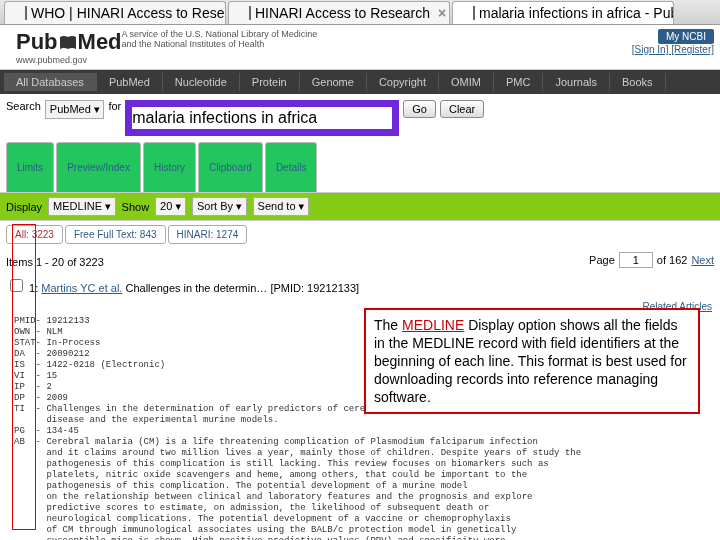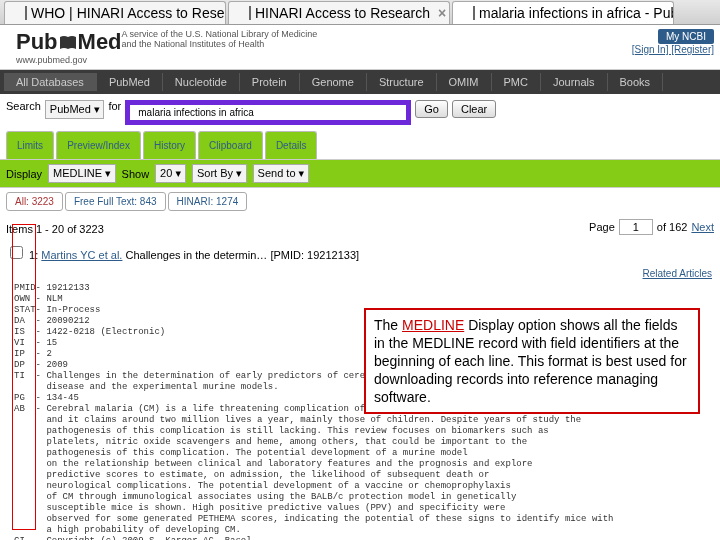--- a/index.html
+++ b/index.html
@@ -15,27 +15,27 @@
 .pubmed-logo{font-family:Liberation Sans, sans-serif;font-size:22px;font-weight:bold;color:#222}
 .pubmed-logo .med{color:#222}
 .subt{font-size:9px;color:#555}
 .mncbi{margin-left:auto;text-align:right;font-size:10px}
 .mncbi-box{background:#2e5c8a;color:#fff;padding:2px 8px;border-radius:2px;display:inline-block}
 .mncbi a{color:#2e5c8a}
 .navbar{background:#3a3a3a;color:#ccc;display:flex;padding:3px 4px;font-size:11px}
 .navbar>div{padding:3px 12px;border-right:1px solid #555}
 .navbar>div:first-child{background:#555}
 .searchrow{padding:6px;display:flex;align-items:flex-start;gap:4px}
-.searchrow input[type=text]{border:5px solid #6d28d9;padding:2px 8px;font-size:10px}
+.searchrow input[type=text]{border:7px solid #6d28d9;padding:2px 0;font-size:16px}
 .sel{border:1px solid #aaa;background:#f3f3f3;padding:2px 4px;font-size:11px}
 .btn{background:linear-gradient(#fefefe,#ddd);border:1px solid #888;border-radius:3px;padding:2px 8px;font-size:11px}
 .searchlinks{margin-left:auto;font-size:10px}
 .searchlinks a{color:#2e5c8a;display:block}
 .tabbar{padding:0 6px;display:flex;gap:2px}
-.stab{border:1px solid #bbb;border-bottom:none;border-radius:3px 3px 0 0;padding:8px 10px;font-size:10px;color:#2e5c8a;background:#84cc16}
+.stab{border:1px solid #bbb;border-bottom:none;border-radius:3px 3px 0 0;padding:19px 10px;font-size:10px;color:#2e5c8a;background:#22c55e}
 .disprow{border-top:1px solid #ccc;border-bottom:1px solid #ccc;padding:4px 6px;display:flex;align-items:center;gap:6px;font-size:11px;background:#84cc16}
 .rtab{display:flex;gap:2px;padding:4px 6px}
 .rt{border:1px solid #aaa;border-radius:3px;padding:3px 8px;font-size:10px;color:#2e5c8a}
 .rt.on{color:#a33}
 .itemsbar{padding:4px 6px;font-size:11px;display:flex;align-items:flex-end}
 .pager{margin-left:auto;display:flex;align-items:center;gap:4px}
 .pager input{width:28px;border:1px solid #aaa;text-align:center;font-size:11px}
 .record{padding:4px 6px;font-size:11px}
 .record a{color:#2e5c8a}
 .rel{text-align:right;padding:2px 8px;font-size:10px}
@@ -82,21 +82,21 @@
     <a href="#">[Sign In] [Register]</a>
   </div>
 </div>
 
 <div class="navbar">
   <div>All Databases</div>
   <div>PubMed</div>
   <div>Nucleotide</div>
   <div>Protein</div>
   <div>Genome</div>
-  <div>Structure</div>
+  <div>Copyright</div>
   <div>OMIM</div>
   <div>PMC</div>
   <div>Journals</div>
   <div>Books</div>
 </div>
 
 <div class="searchrow">
   <span>Search</span>
   <span class="sel"><span>PubMed</span> ▾</span>
   <span>for</span>

